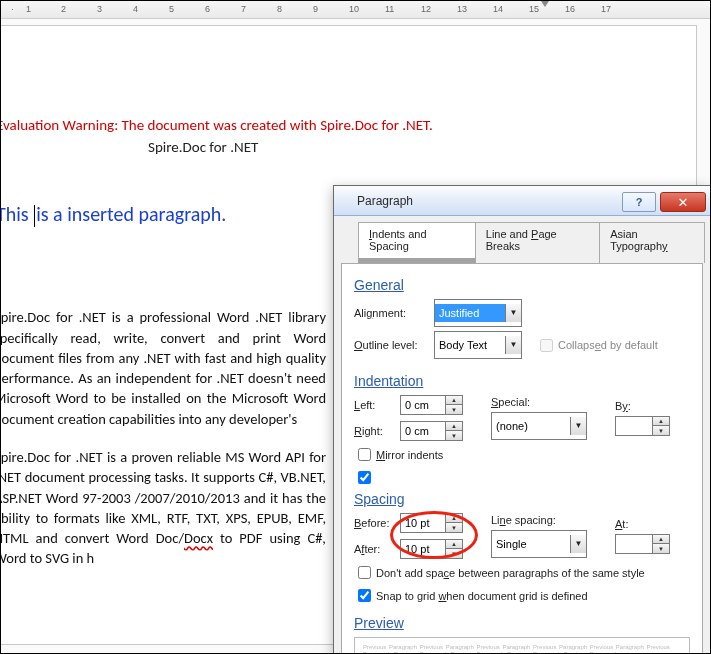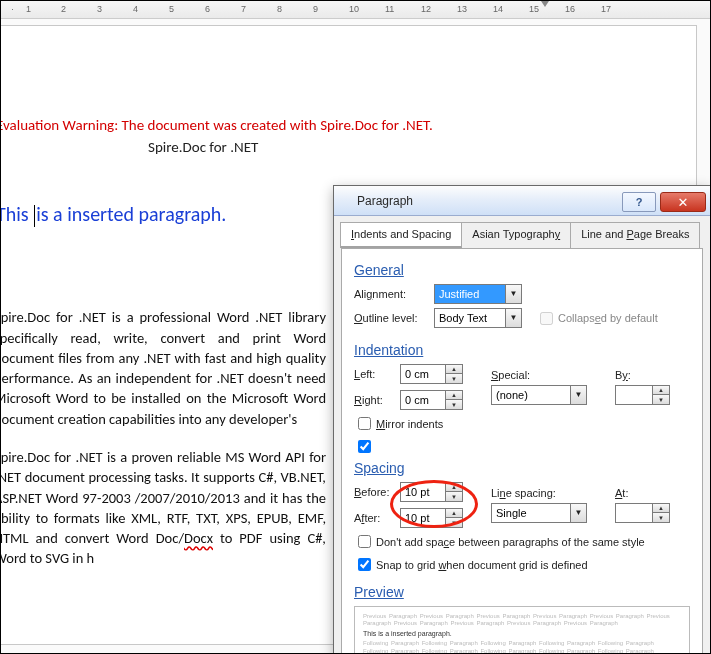--- a/index.html
+++ b/index.html
@@ -47,30 +47,30 @@
   .dialog-title { flex:1; padding-left:23px; font-size:12px; color:#2a2a2a;}
   .tb-btn { width:34px; height:20px; margin:3px 4px 0 0; border:1px solid #8899bb;
     border-radius:2px; display:flex; align-items:center; justify-content:center;
     font-family:inherit; cursor:pointer;}
   .tb-help { background:linear-gradient(#f4f8ff,#d9e7fb); color:#33578d; font-weight:bold;}
   .tb-close { width:46px; background:linear-gradient(#e67a6a,#c83420); color:#fff;
     border-color:#9a2a18; border-radius:3px; font-size:13px;}
   .tabs { display:flex; background:#f0f0f0; padding:6px 6px 0 6px;}
   .tab { padding:5px 10px 6px; border:1px solid #aaa; background:#fff;
     border-bottom:none; margin-right:-1px; font-size:11px; cursor:pointer;}
-  .tab.active { background:#fff; border-bottom:2px solid #a3a3a3; position:relative; z-index:2;}
+  .tab.active { background:#fff; border-bottom:5px solid #a3a3a3; position:relative; z-index:2;margin-left:18px;}
   .tab:not(.active){ background:#f0f0f0;}
   .tab-panel { margin:0 7px 7px; padding:10px 12px 6px; border:1px solid #aaa; background:#fff;
     height:420px; position:relative;}
   .section-title { color:#2a5db0; margin:3px 0 6px; font-size:14px;text-decoration:underline;}
   .row { display:flex; align-items:center; margin:4px 0; }
   .row label { width:80px;}
   .row .und { text-decoration:underline;}
   .combo { display:inline-flex; align-items:center; border:1px solid #7a7a7a;
-    background:#fff; height:20px;}
+    background:#fff; height:28px;}
   .combo input { border:none; height:18px; padding:0 4px; font:inherit; width:58px;}
   .combo .dd { width:16px; height:18px; border-left:1px solid #7a7a7a;
     background:linear-gradient(#f8f8f8,#dcdcdc); display:flex; align-items:center; justify-content:center;}
   .spinner { display:inline-flex; align-items:center; border:1px solid #7a7a7a; background:#fff; height:20px;}
   .spinner input { border:none; height:18px; width:44px; padding:0 4px; font:inherit;}
   .spin-btns { display:flex; flex-direction:column; border-left:1px solid #7a7a7a;}
   .spin-btns div { width:16px; height:9px; background:linear-gradient(#f8f8f8,#dcdcdc);
     display:flex; align-items:center; justify-content:center; font-size:6px; color:#333; cursor:pointer;}
   .spin-btns div:first-child{ border-bottom:1px solid #7a7a7a;}
   .chk { margin-right:5px; vertical-align:middle;}
@@ -133,25 +133,25 @@
     <div class="tb-btn tb-close">
       <span>✕</span>
     </div>
   </div>
   <div class="tabs">
     <div class="tab active">
       <span class="hidden-accel">I</span><span>ndents and Spacing</span>
       
     </div>
     <div class="tab">
+      Line and <span class="hidden-accel">P</span>age Breaks
+      
+    </div>
+    <div class="tab">
       Asian Typograph<span class="hidden-accel">y</span>
-      
-    </div>
-    <div class="tab">
-      Line and <span class="hidden-accel">P</span>age Breaks
       
     </div>
   </div>
   <div class="tab-panel">
 
     <div class="section-title">General</div>
     <div class="row">
       <label>Ali<span class="und">g</span>nment:</label>
       <div class="combo">
         <input style="background: rgb(51, 153, 255); color: rgb(255, 255, 255); width: 70px;" value="Justified">

